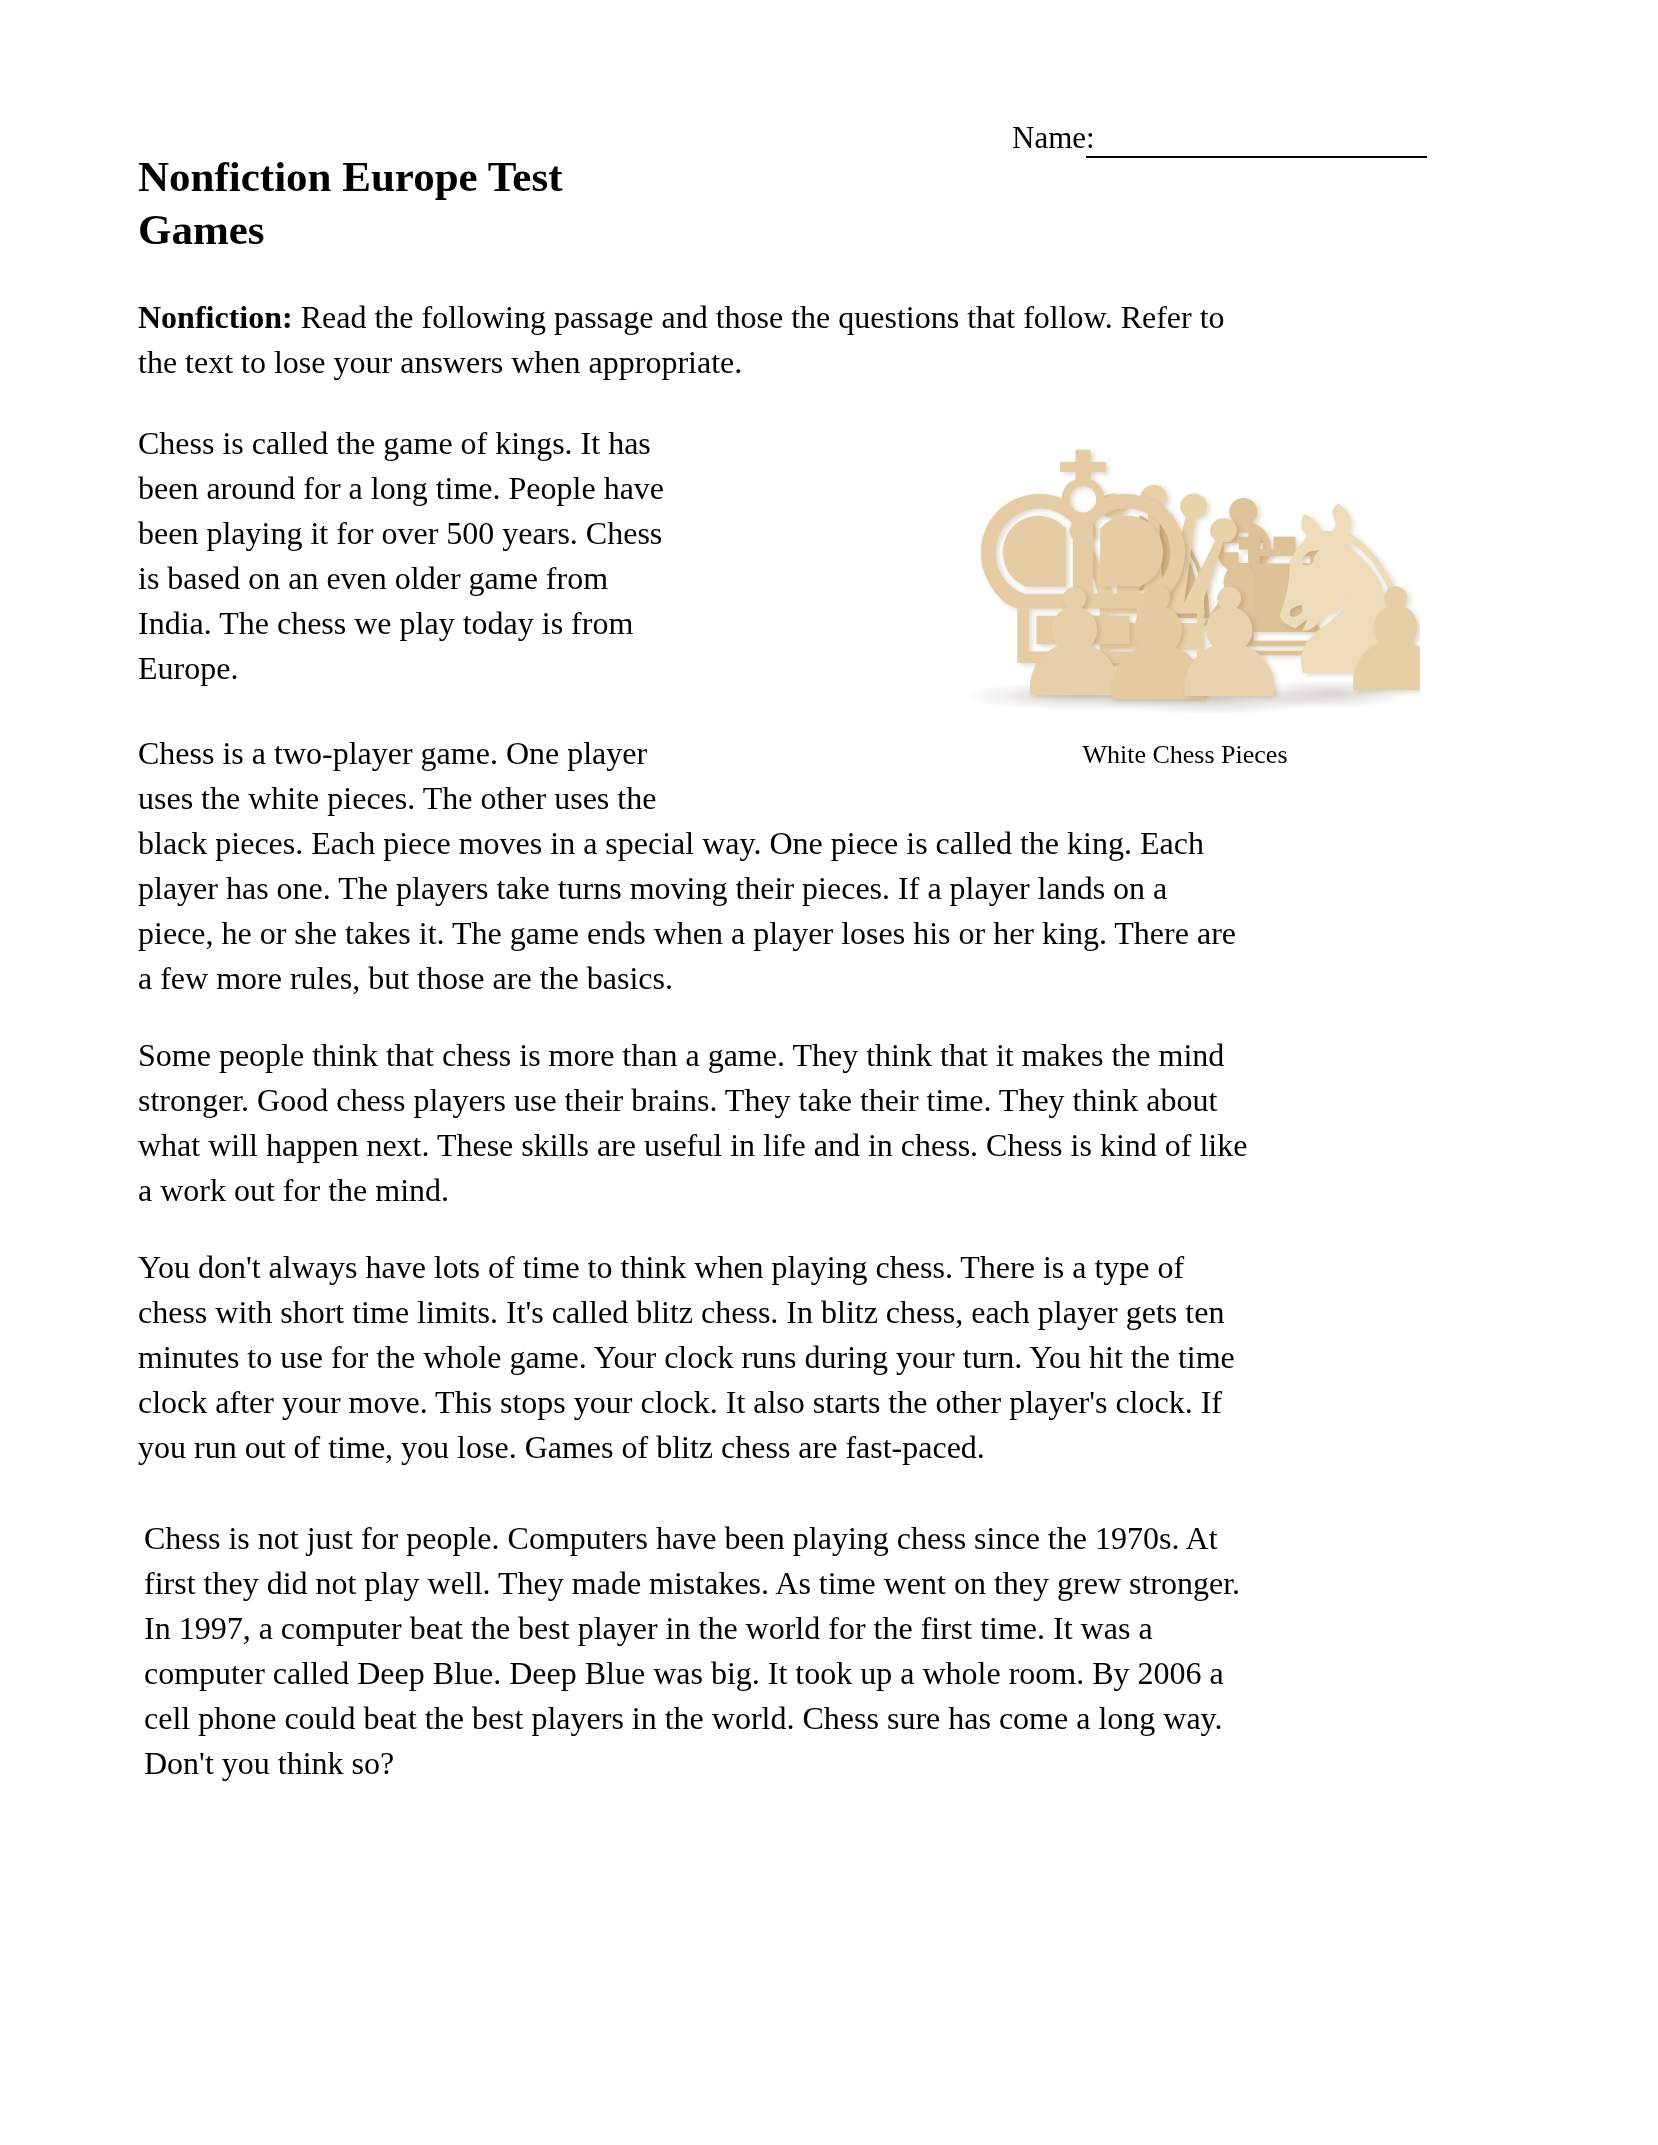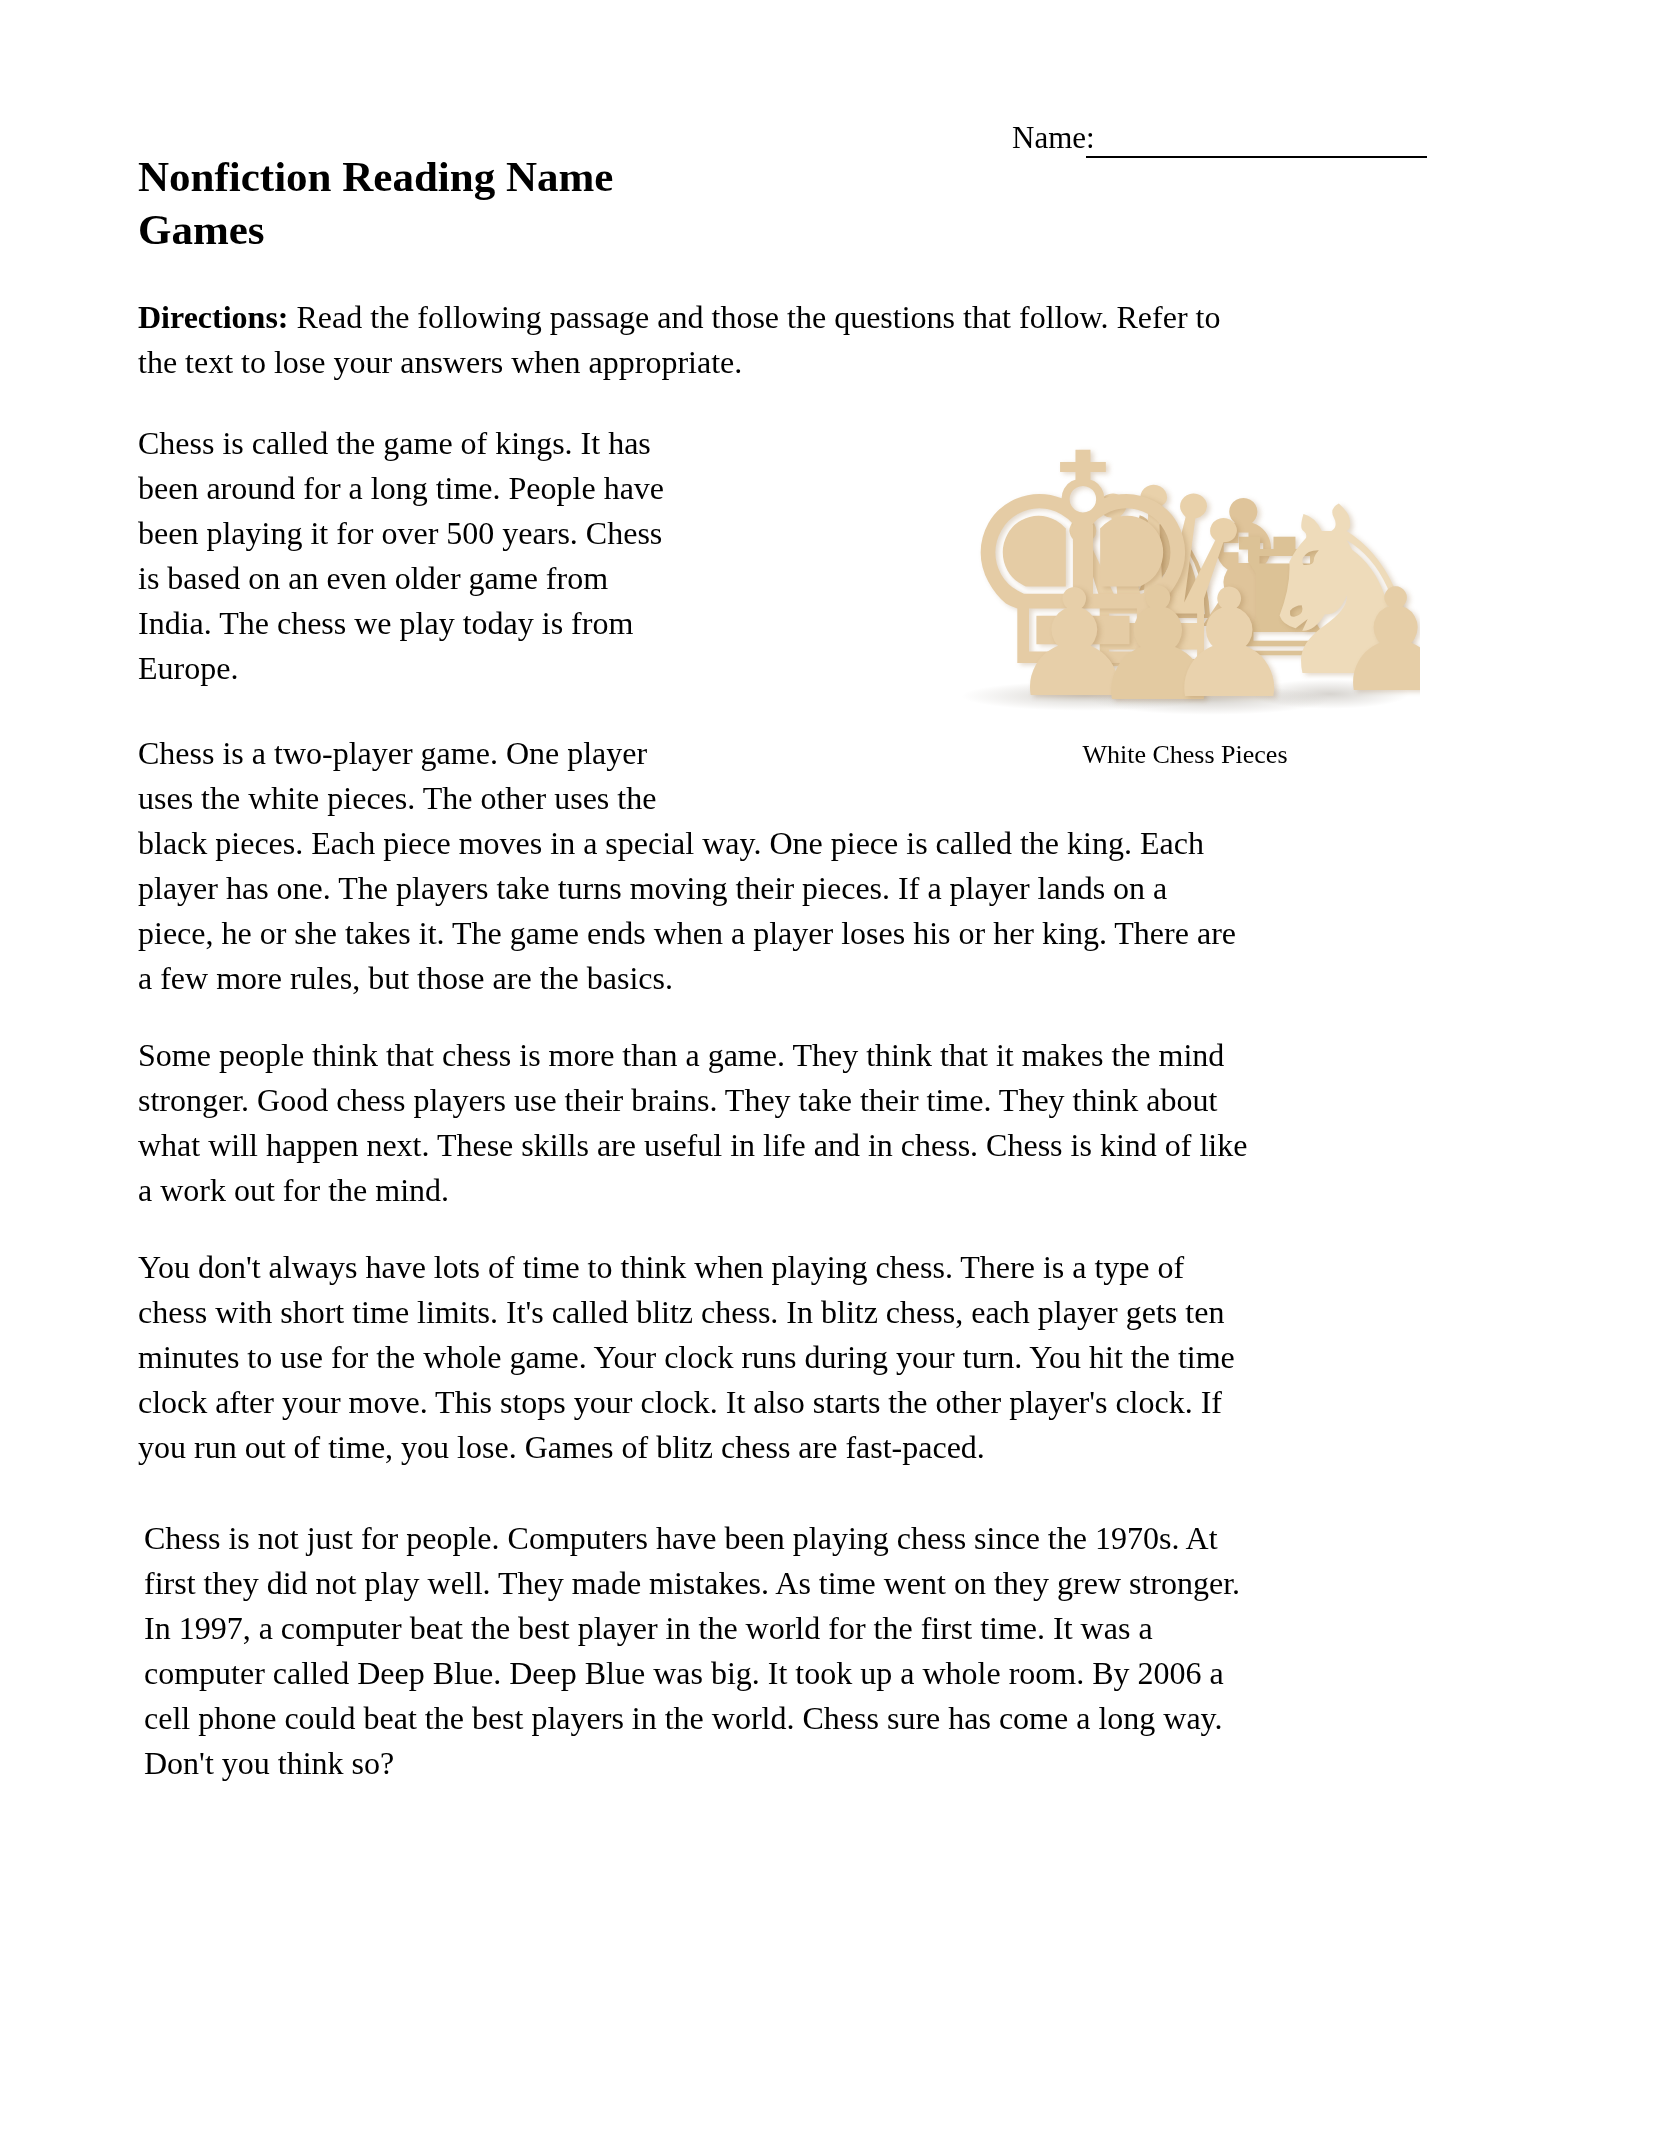--- a/index.html
+++ b/index.html
@@ -114,23 +114,23 @@
   }
 </style>
 </head>
 <body>
 
 <div class="page">
 
   <span class="name-label">Name:</span>
   <span class="name-line"></span>
 
-  <h1 class="title"><span>Nonfiction Reading Name</span><br><span>Games</span></h1>
+  <h1 class="title"><span>Nonfiction Europe Test</span><br><span>Games</span></h1>
 
-  <p class="para directions"><b>Directions:</b><span> Read the following passage and those the questions that follow. Refer to</span><br><span>the text to lose your answers when appropriate.</span></p>
+  <p class="para directions"><b>Nonfiction:</b><span> Read the following passage and those the questions that follow. Refer to</span><br><span>the text to lose your answers when appropriate.</span></p>
 
   <figure class="photo">
     <div class="photo-canvas">
       <span class="ground-shadow gs1"></span>
       <span class="ground-shadow gs2"></span>
       <span class="ground-shadow gs3"></span>
       <span class="piece pc0">♞</span>
       <span class="piece pc1">♝</span>
       <span class="piece pc2">♜</span>
       <span class="piece pc3">♚</span>

